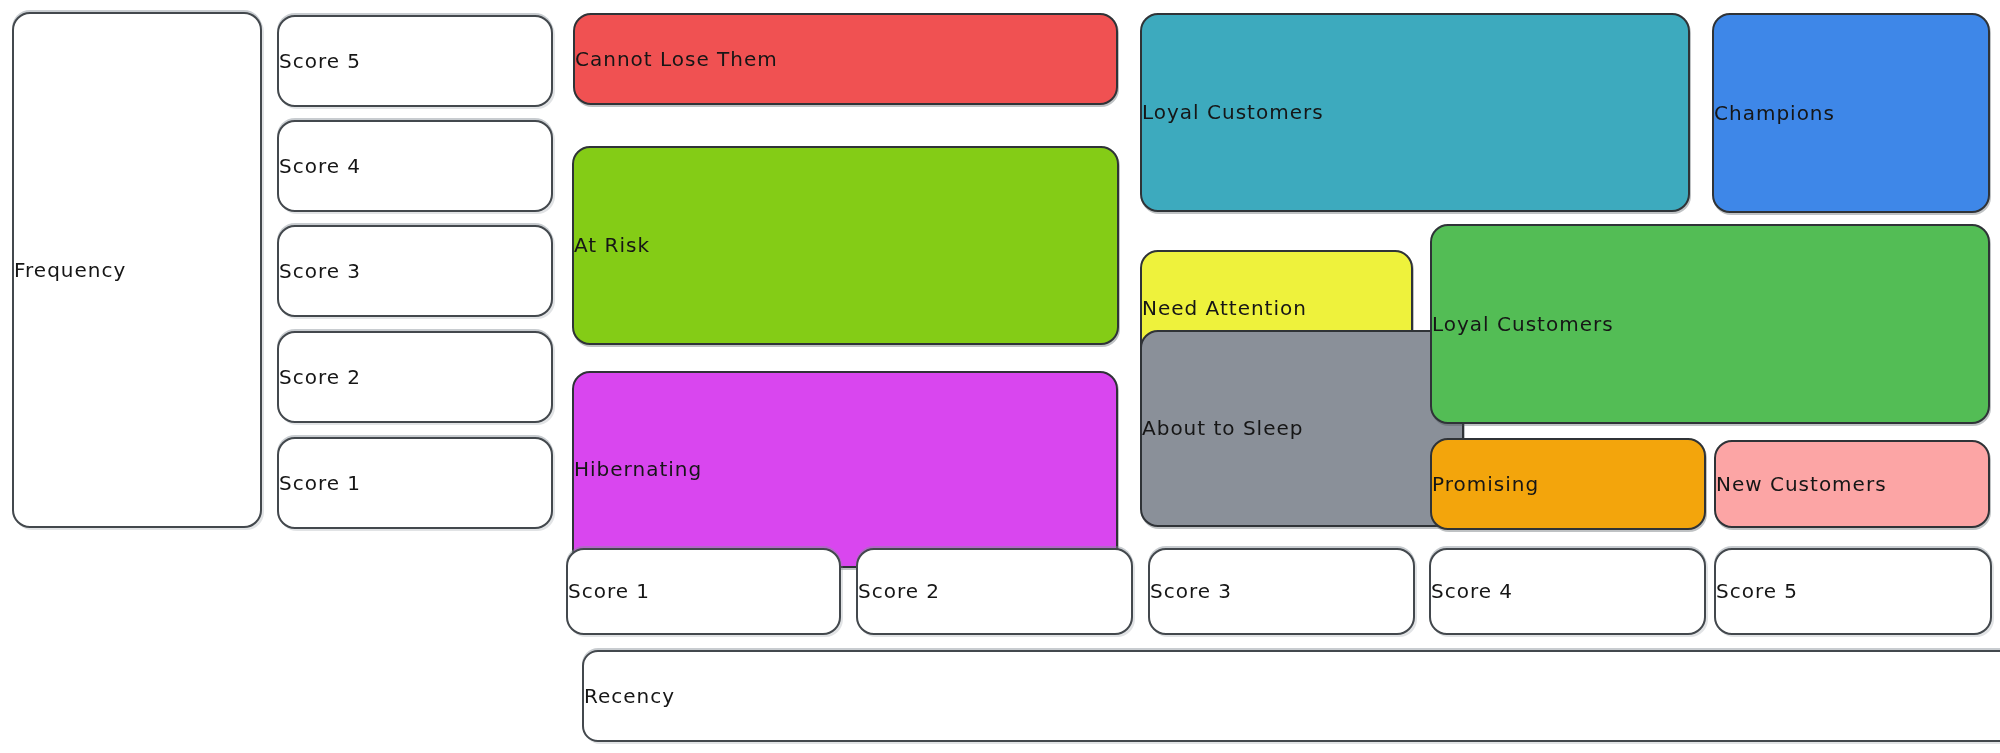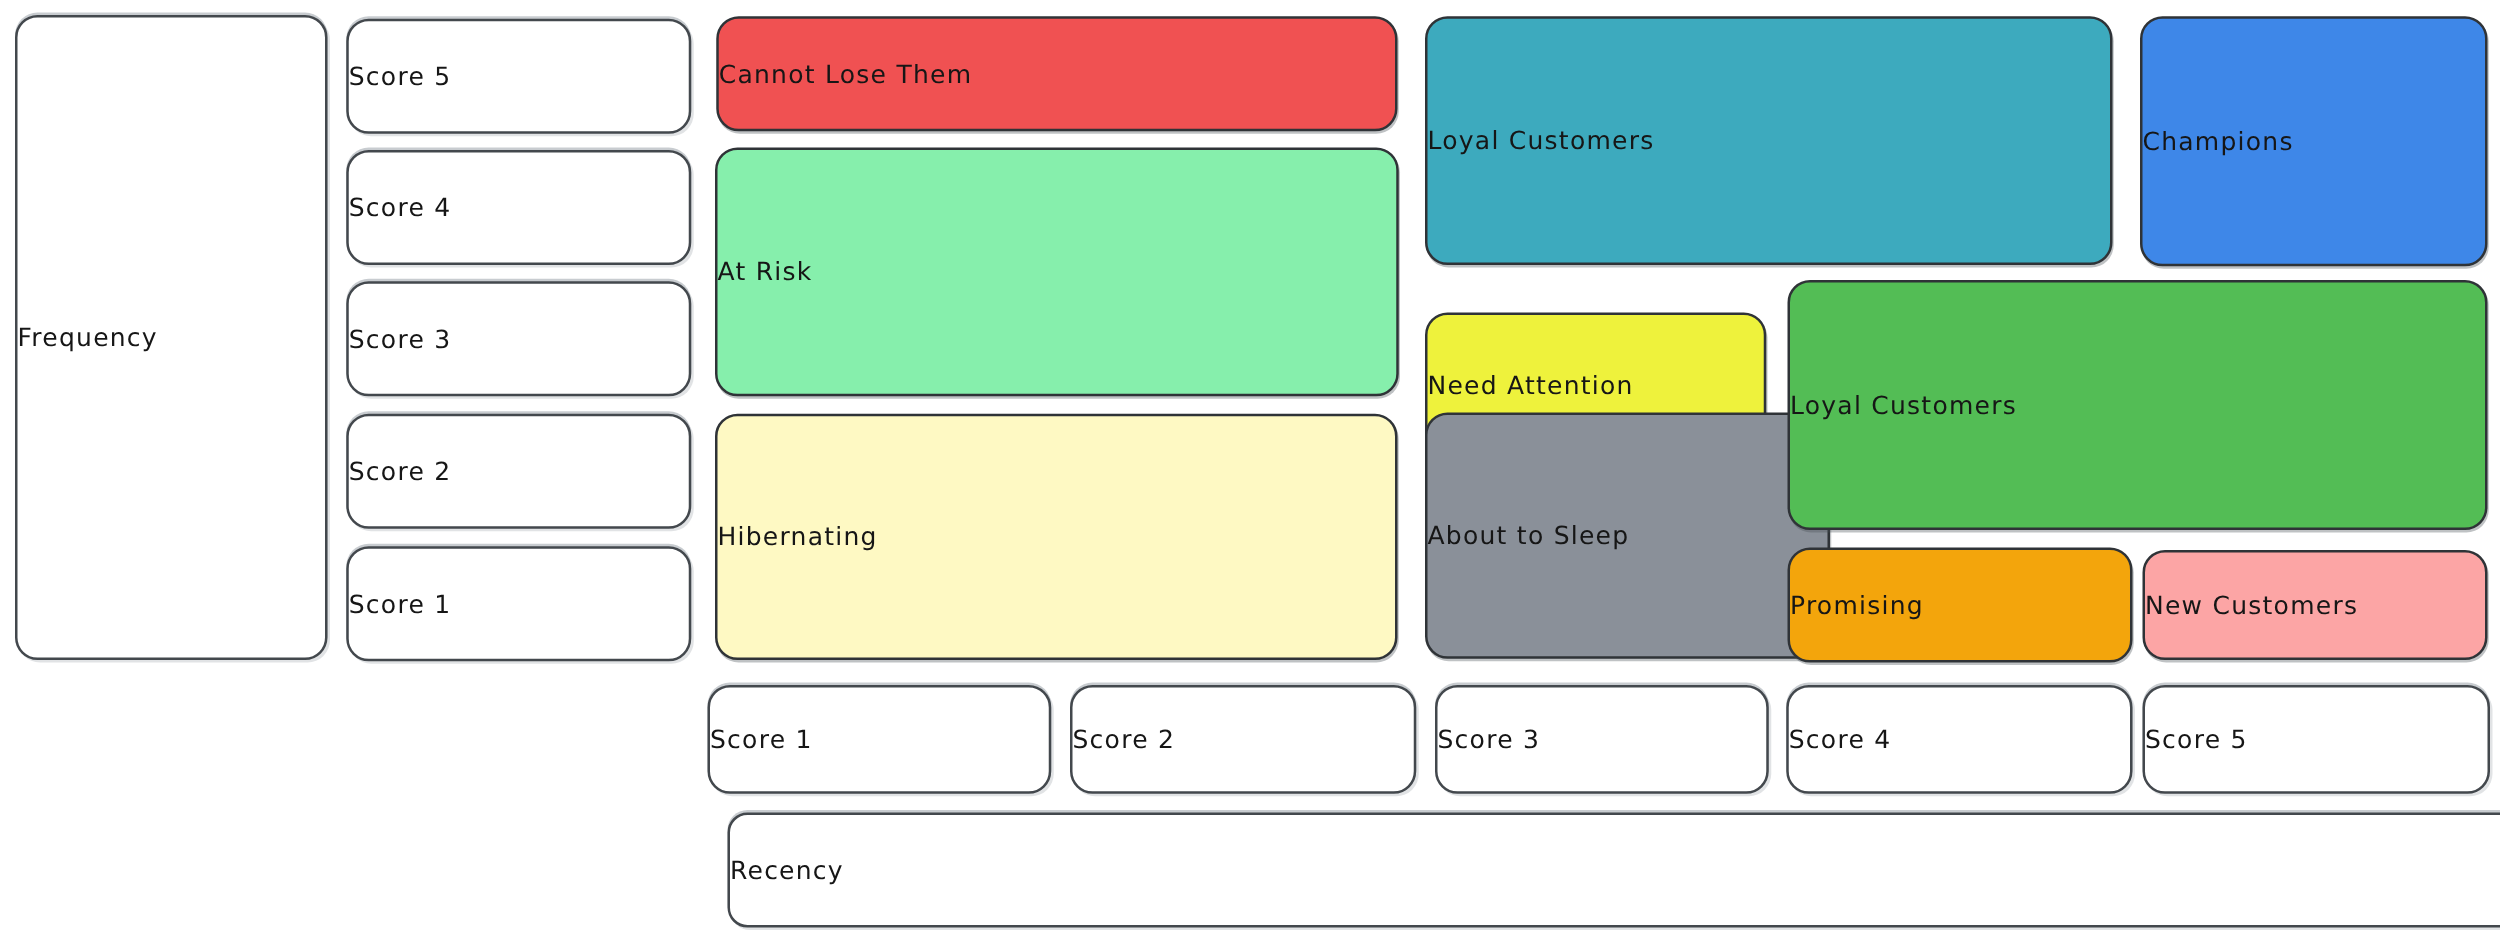--- a/index.html
+++ b/index.html
@@ -94,24 +94,24 @@
   <div class="box white fscore fs3">
     <span>Score 2</span>
   </div>
   <div class="box white fscore fs4">
     <span>Score 1</span>
   </div>
 
   <div class="box seg seg0" style="background: rgb(240, 81, 82);">
     <span>Cannot Lose Them</span>
   </div>
-  <div class="box seg seg1" style="background: #86efac;">
+  <div class="box seg seg1" style="background: #84cc16; margin-top: 28px;">
     <span>At Risk</span>
   </div>
-  <div class="box seg seg2" style="background: #fef9c3;">
+  <div class="box seg seg2" style="background: #d946ef; margin-top: 40px;">
     <span>Hibernating</span>
   </div>
   <div class="box seg seg3" style="background: rgb(61, 170, 190);">
     <span>Loyal Customers</span>
   </div>
   <div class="box seg seg4" style="background: rgb(238, 242, 60);">
     <span>Need Attention</span>
   </div>
   <div class="box seg seg5" style="background: rgb(138, 144, 153);">
     <span>About to Sleep</span>

